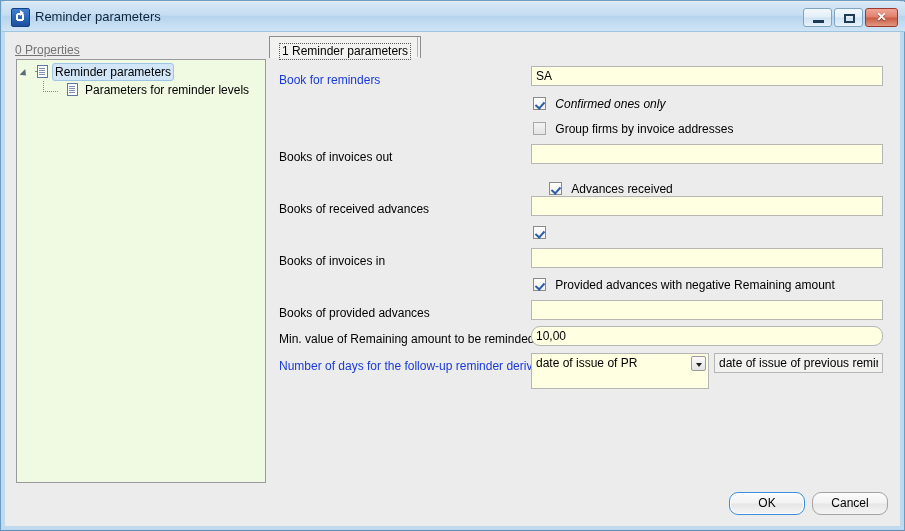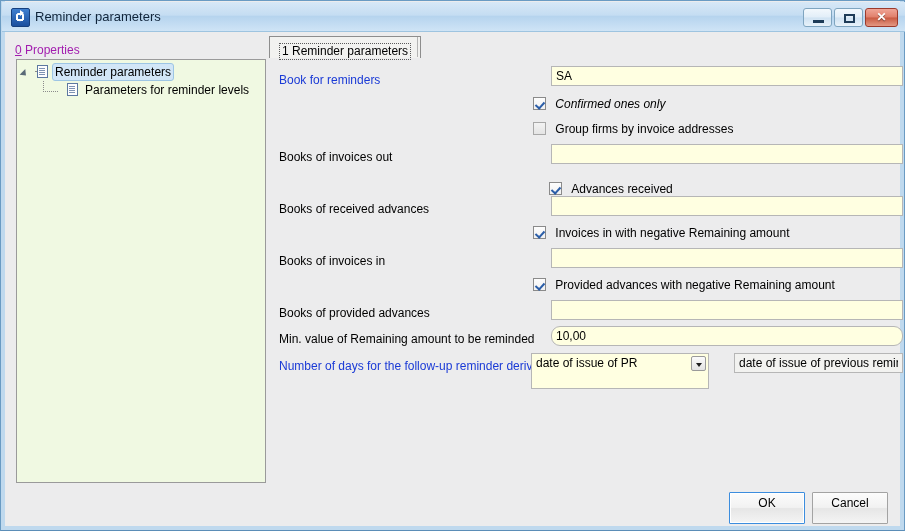--- a/index.html
+++ b/index.html
@@ -43,21 +43,21 @@
   .glyph-min{position:absolute;left:9px;top:11px;width:11px;height:3px;
           background:#1d3b57;border:0;}
   .glyph-max{position:absolute;left:9px;top:5px;width:11px;height:9px;
           border:2px solid #1d3b57;box-sizing:border-box;}
   .glyph-close{position:absolute;left:0;right:0;top:1px;text-align:center;
           font-size:12px;font-weight:bold;color:#fff;
           font-family:"Liberation Sans",sans-serif;
           text-shadow:0 1px 1px rgba(0,0,0,.45);}
 
   
-  .prop-label{position:absolute;left:14px;top:42px;font-size:12px;color:#a21caf;}
+  .prop-label{position:absolute;left:14px;top:42px;font-size:12px;color:#737373;text-decoration:underline;}
   .prop-label u{text-decoration:underline;}
 
   .tree{position:absolute;left:15px;top:58px;width:250px;height:424px;
         background:#f0f9e2;border:1px solid #9a9a9a;box-sizing:border-box;
         overflow:hidden;}
   .tnode{position:relative;height:18px;line-height:18px;white-space:nowrap;}
   .tnode.lvl1{padding-left:18px;margin-top:3px;}
   .tnode.lvl2{padding-left:48px;}
   .expander{position:absolute;left:5px;top:6px;width:0;height:0;
         border-left:5px solid #5a6a78;border-top:4px solid transparent;
@@ -88,21 +88,21 @@
   .tab .focusbox{display:inline-block;border:1px dotted #5a5a5a;padding:0 2px;line-height:15px;}
   .tab-sep{position:absolute;left:148px;top:1px;width:1px;height:20px;background:#b4b4b4;}
 
   
   .form{position:absolute;left:268px;top:58px;width:622px;height:330px;}
   .lbl{position:absolute;font-size:12px;color:#000;white-space:nowrap;}
   .lbl.link{color:#1a3ad6;}
   .fld{position:absolute;box-sizing:border-box;height:20px;
        background:#ffffe1;border:1px solid #b6b6b6;
        font-family:"Liberation Sans",sans-serif;font-size:12px;color:#000;
-       padding:0 4px;line-height:18px;margin-left:20px;}
+       padding:0 4px;line-height:18px;}
   .fld.readonly{background:#f2f2f0;color:#000;border-color:#b6b6b6;}
   .cbrow{position:absolute;height:16px;white-space:nowrap;}
   .cbox{display:inline-block;width:13px;height:13px;vertical-align:-2px;
         box-sizing:border-box;border:1px solid #8a8a8a;
         background:linear-gradient(to bottom,#fdfdfd,#f1f1f1);position:relative;}
   .cbox.off{background:linear-gradient(to bottom,#f3f3f3,#e4e4e4);border-color:#a8a8a8;}
   .cbox.on:after{content:"";position:absolute;left:3px;top:2px;width:4px;height:7px;
         border:solid #2c5ea8;border-width:0 2px 2px 0;transform:rotate(42deg);}
   .cblabel{margin-left:6px;font-size:12px;}
 
@@ -110,23 +110,23 @@
         background:#ffffe1;border:1px solid #b6b6b6;font-size:12px;
         padding:0 4px;line-height:18px;}
   .combo .arrowbtn{position:absolute;right:2px;top:2px;width:15px;height:15px;
         box-sizing:border-box;border:1px solid #9a9a9a;border-radius:2px;
         background:linear-gradient(to bottom,#fbfbfb,#e3e3e3);}
   .combo .arrowbtn:after{content:"";position:absolute;left:4px;top:6px;width:0;height:0;
         border-left:3.5px solid transparent;border-right:3.5px solid transparent;
         border-top:4px solid #1d1d1d;}
 
   
-  .btn{position:absolute;width:76px;height:32px;box-sizing:border-box;
+  .btn{position:absolute;width:76px;height:23px;box-sizing:border-box;
        font-family:"Liberation Sans",sans-serif;font-size:12px;color:#000;
-       border:1px solid #a3a3a3;border-radius:1px;
+       border:1px solid #a3a3a3;border-radius:9px;
        background:linear-gradient(to bottom,#fcfcfc 0%,#f2f2f2 48%,#e6e6e6 52%,#f4f4f4 100%);
        text-align:center;line-height:21px;}
   .btn.primary{border:1px solid #3c8dde;
        box-shadow:inset 0 0 0 1px #ffffff;}
 </style>
 </head>
 <body>
 
 <div class="window">
   <div class="frame-inner"></div>
@@ -195,21 +195,20 @@
     <div class="cbrow" style="left:264px;top:123px;padding-left:16px;">
       <span class="cbox on"></span>
       <span class="cblabel">Advances received</span>
     </div>
 
     <div class="lbl" style="left:10px;top:143px;">Books of received advances</div>
     <input class="fld" style="left: 262px; top: 137px; width: 352px;" value="">
 
     <div class="cbrow" style="left:264px;top:167px;">
       <span class="cbox on"></span>
-      <span class="cblabel">Invoices in with negative Remaining amount</span>
     </div>
 
     <div class="lbl" style="left:10px;top:195px;">Books of invoices in</div>
     <input class="fld" style="left: 262px; top: 189px; width: 352px;" value="">
 
     <div class="cbrow" style="left:264px;top:219px;">
       <span class="cbox on"></span>
       <span class="cblabel">Provided advances with negative Remaining amount</span>
     </div>
 

